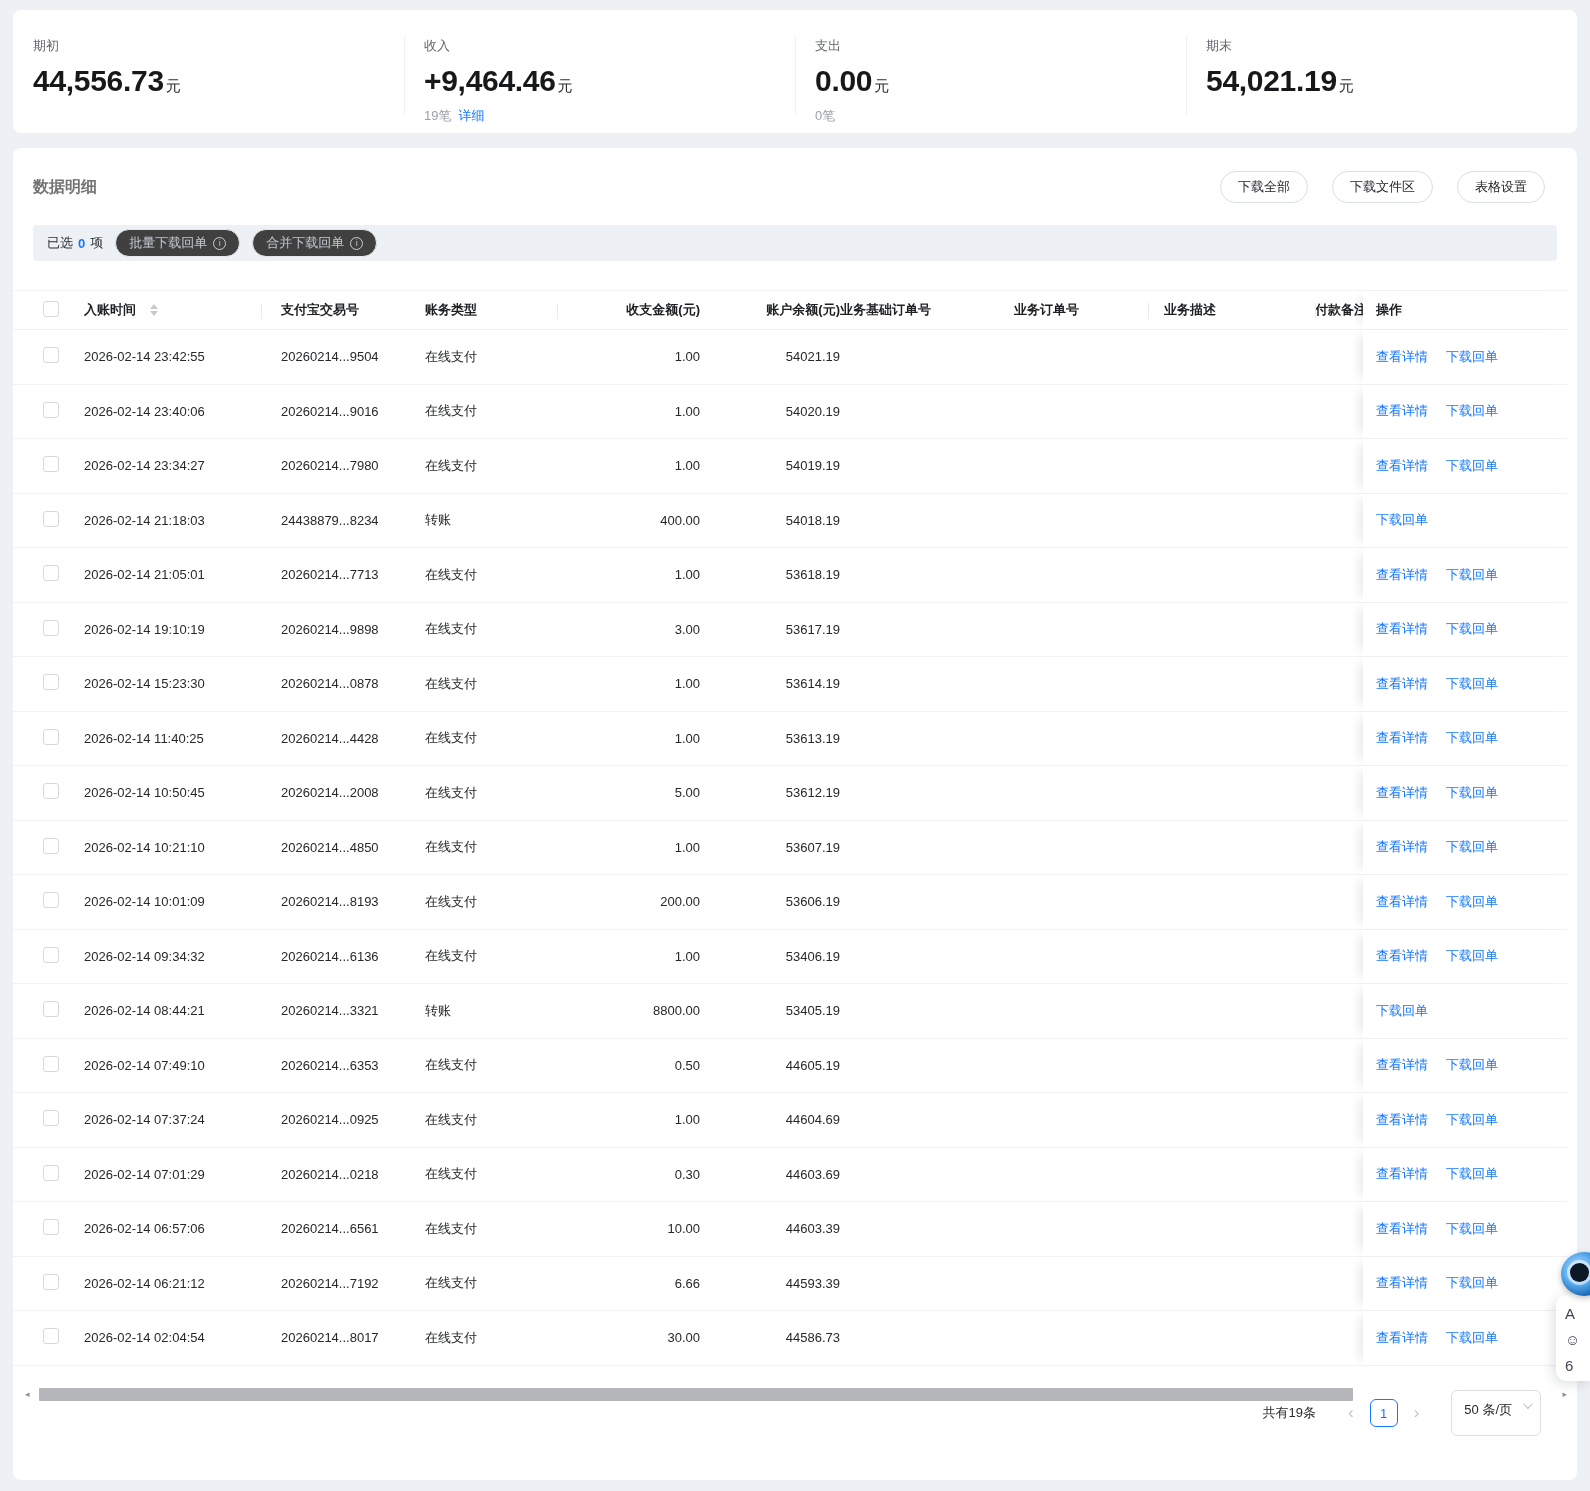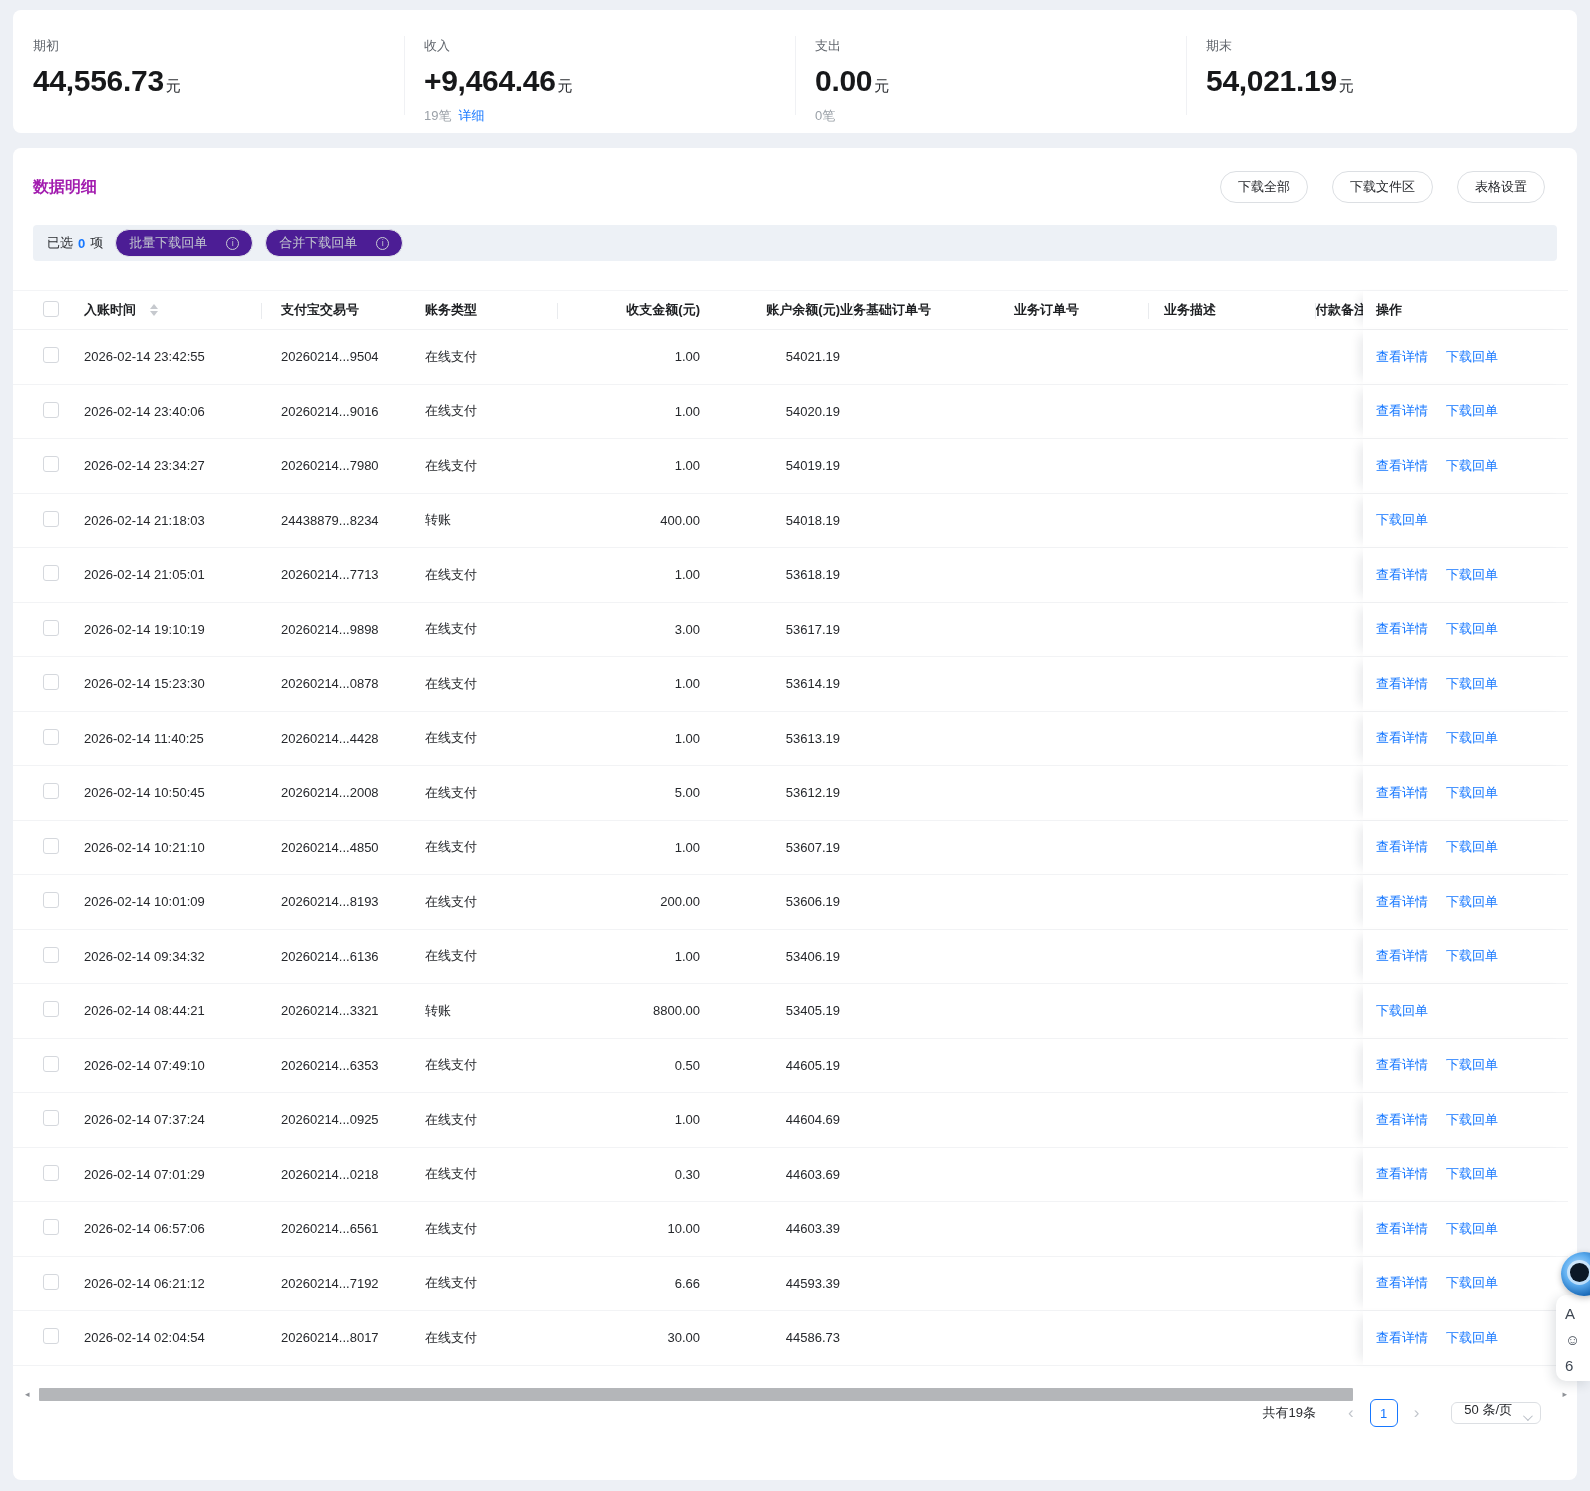--- a/index.html
+++ b/index.html
@@ -17,31 +17,31 @@
   .sum-col { flex:1; position:relative; padding:27px 0 0 20px; }
   .sum-col + .sum-col::before { content:""; position:absolute; left:0; top:26px; bottom:18px; width:1px; background:#f0f1f4; }
   .sum-label { font-size:13px; color:#62676e; }
   .sum-value { margin-top:9px; font-size:30px; font-weight:600; color:#17181a; letter-spacing:-0.3px; }
   .sum-unit { font-size:15px; font-weight:400; color:#2a2c30; margin-left:2px; }
   .sum-sub { margin-top:9px; font-size:13px; color:#9ba1a8; }
   .sum-link { color:#1677ff; margin-left:7px; cursor:pointer; }
 
   
   .main { top:148px; height:1332px; }
-  .detail-title { position:absolute; left:20px; top:29px; font-size:16px; font-weight:700; color:#a21caf; }
+  .detail-title { position:absolute; left:20px; top:29px; font-size:16px; font-weight:700; color:#737373; }
   .toolbar { position:absolute; right:32px; top:23px; display:flex; gap:24px; }
   .pill-btn { height:32px; padding:0 17px; border:1px solid #dcdfe3; border-radius:16px; background:#fff;
     font-size:13px; color:#26282c; display:flex; align-items:center; cursor:pointer; }
 
   .sel-bar { position:absolute; left:20px; right:20px; top:77px; height:36px; background:#edf1f6; border-radius:4px;
     display:flex; align-items:center; padding-left:14px; }
   .sel-text { display:flex; align-items:center; color:#2a2c30; }
   .sel-count { color:#1677ff; font-weight:700; margin:0 5px; }
   .dis-pill { height:28px; margin-left:12px; padding:0 13px; border:1px solid #e3e6ea; border-radius:14px;
-    background:#4c1d95; color:#c3c8d0; display:flex; align-items:center; gap:19px; cursor:not-allowed; }
+    background:#404040; color:#c3c8d0; display:flex; align-items:center; gap:6px; cursor:not-allowed; }
   .info-ic { width:13px; height:13px; border:1px solid #c9cdd4; border-radius:50%; font-size:9px; line-height:11px;
     text-align:center; color:#c3c8d0; font-style:normal; }
 
   
   .table { position:absolute; left:0; right:9px; top:142px; }
   .t-head { height:40px; display:flex; align-items:center; padding-left:30px; position:relative;
     border-top:1px solid #f3f4f6; border-bottom:1px solid #f0f1f3; font-weight:700; color:#1d1f22; }
   .t-row  { height:54.5px; display:flex; align-items:center; padding-left:30px; position:relative;
     border-bottom:1px solid #f2f3f5; }
   .c-check { width:41px; }
@@ -68,21 +68,21 @@
   .hscroll { position:absolute; left:8px; right:8px; top:1240px; height:13px; }
   .hs-arrow { position:absolute; top:0; font-size:9px; color:#8f9297; line-height:13px; cursor:pointer; }
   .hs-thumb { position:absolute; left:18px; top:0; width:1314px; height:13px; background:#b4b6b9; border-radius:1px; cursor:grab; }
 
   
   .pager { position:absolute; right:36px; top:1250px; height:30px; display:flex; align-items:center; }
   .pg-total { color:#2a2c30; margin-right:24px; }
   .pg-arrow { font-size:17px; color:#c2c6cc; padding:0 8px; cursor:pointer; line-height:28px; }
   .pg-num { width:28px; height:28px; border:1px solid #1677ff; border-radius:6px; color:#1677ff;
     display:flex; align-items:center; justify-content:center; margin:0 8px; cursor:pointer; background:#fff; }
-  .pg-size { height:22px; margin-left:24px; border:1px solid #dcdfe3; border-radius:6px; background:#fff;
+  .pg-size { height:46px; margin-left:24px; border:1px solid #dcdfe3; border-radius:6px; background:#fff;
     display:flex; align-items:center; padding:0 28px 6px 12px; position:relative; color:#26282c; cursor:pointer; }
   .pg-size .chev { position:absolute; right:10px; top:11px; width:7px; height:7px;
     border-right:1.5px solid #b9bec6; border-bottom:1.5px solid #b9bec6; transform:rotate(45deg) translateY(-2px); }
 
   
   .bot-avatar { position:absolute; right:-17px; top:1252px; width:46px; height:44px; border-radius:50%; cursor:pointer;
     background:radial-gradient(circle at 38% 40%, #cfe9ff 0%, #5eaef0 38%, #1a6ab8 68%, #0c3a6b 100%);
     box-shadow:0 2px 6px rgba(0,0,0,0.25); z-index:5; }
   .bot-avatar::after { content:""; position:absolute; left:9px; top:11px; width:19px; height:19px; border-radius:50%;
     background:#0b1826; box-shadow:0 0 0 3px rgba(255,255,255,0.55); }

